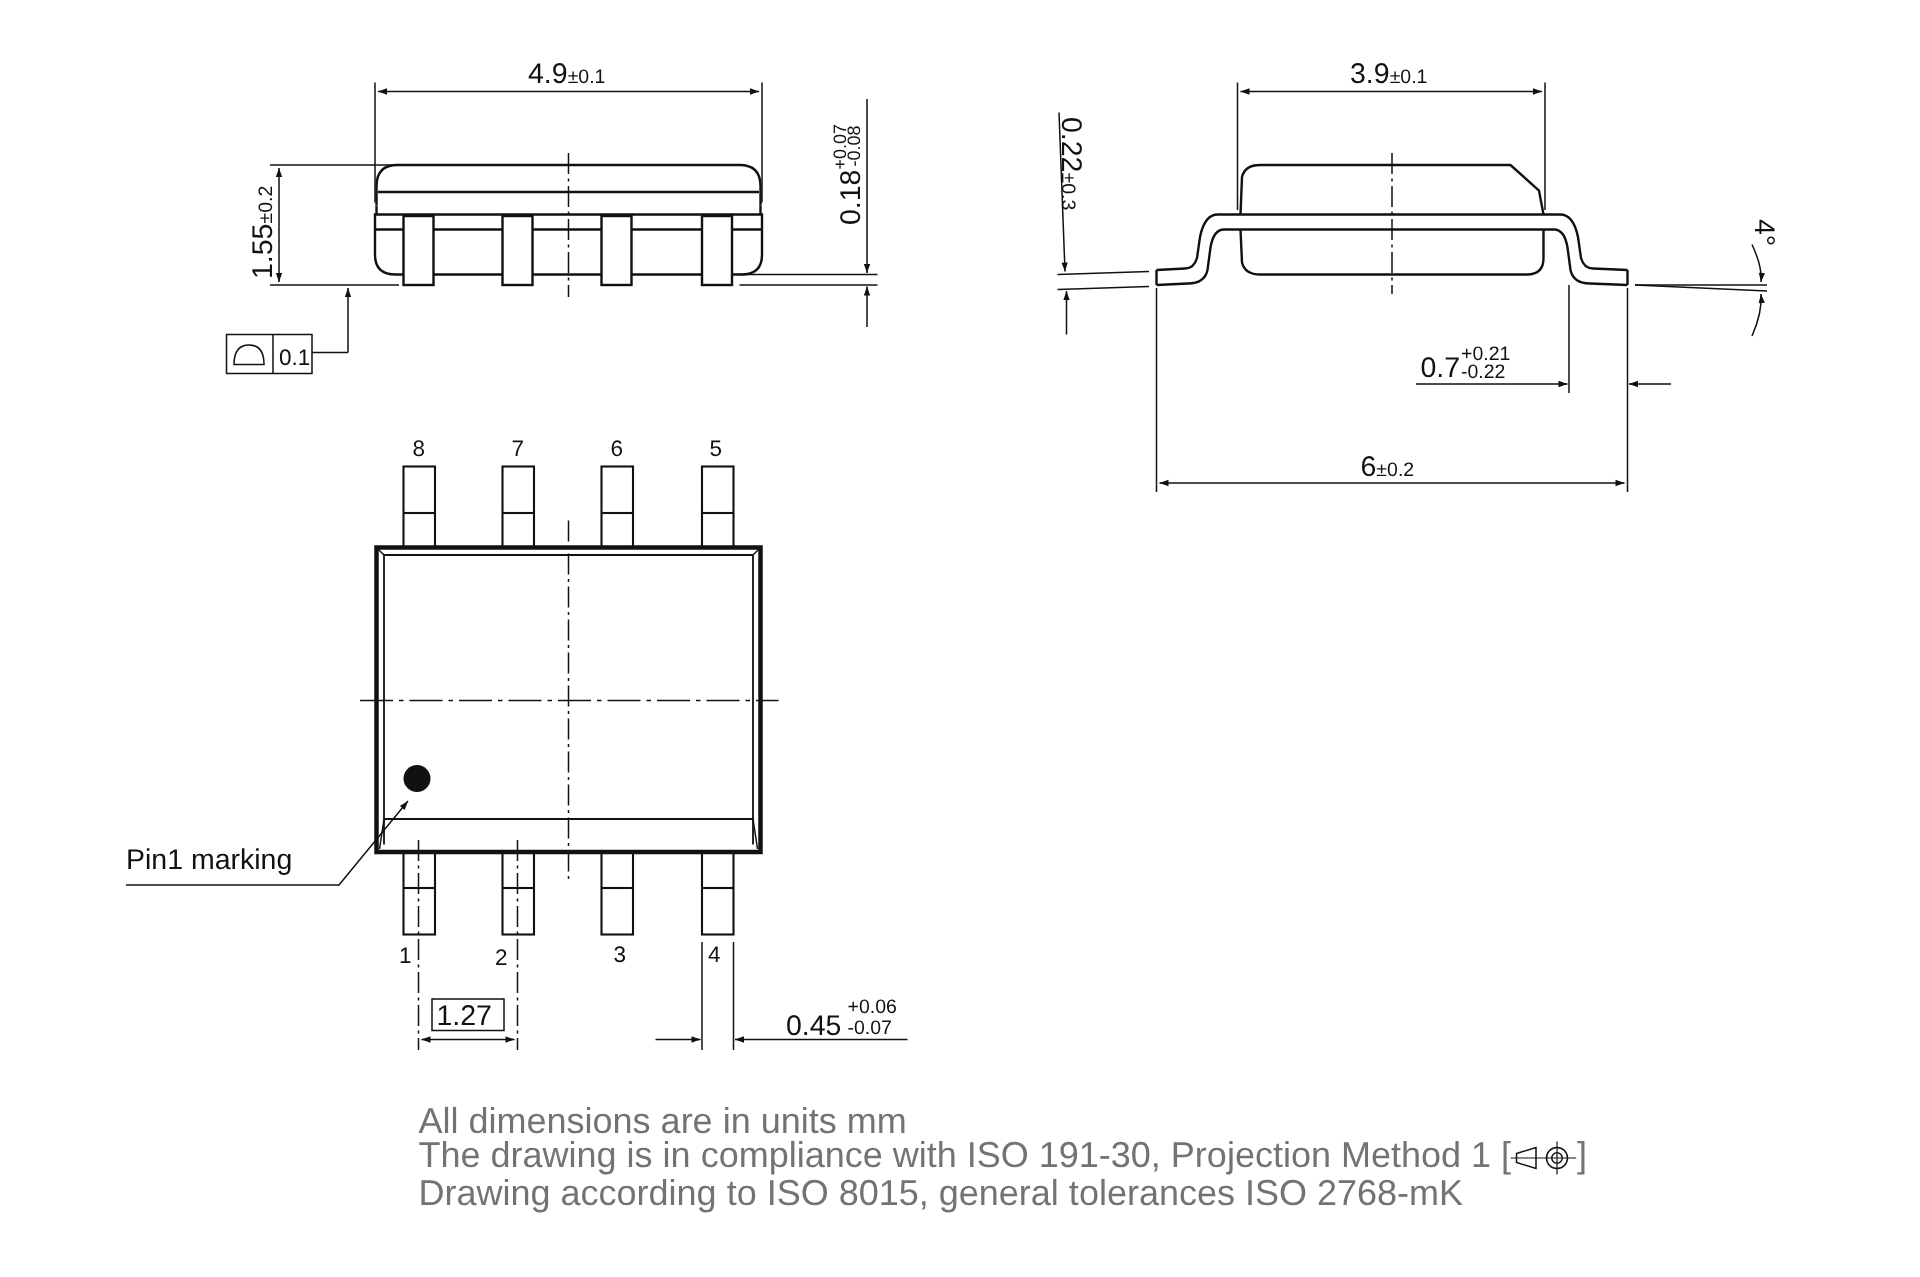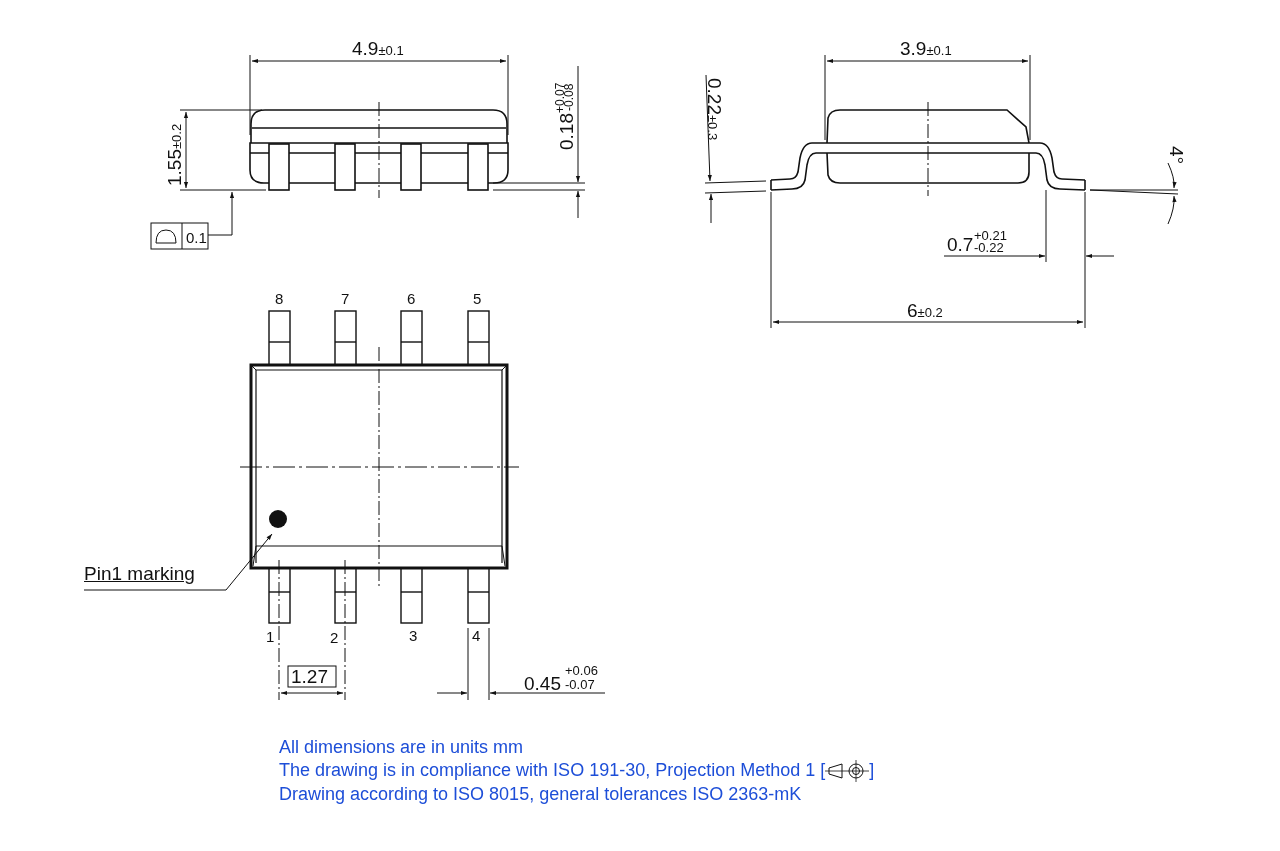--- a/index.html
+++ b/index.html
@@ -1,25 +1,25 @@
 <!DOCTYPE html>
 <html><head>
 <meta charset="utf-8">
 <style>
   html, body { margin:0; padding:0; background:#ffffff; }
   body { width:1280px; height:851px; position:relative; overflow:hidden;
          font-family:"Liberation Sans", sans-serif; color:#111; }
   svg { position:absolute; left:0; top:0; }
   .dim { font-family:"Liberation Sans", sans-serif; fill:#111; }
-  .notes { position:absolute; left:279px; top:736px; font-size:18px; line-height:23px;
-           font-family:"Liberation Sans", sans-serif; color:#1d4ed8; }
+  .notes { position:absolute; left:279px; top:736px; font-size:24px; line-height:23px;
+           font-family:"Liberation Sans", sans-serif; color:#737373; }
   .notes div { white-space:nowrap; }
   .proj-icon { display:inline-block; vertical-align:middle; }
   .pin1-label { position:absolute; left:84px; top:563px; font-size:19px;
-                font-family:"Liberation Sans", sans-serif; color:#111;text-decoration:underline; }
+                font-family:"Liberation Sans", sans-serif; color:#111; }
 </style>
 </head>
 <body>
 
 <svg width="1280" height="851" viewBox="0 0 1280 851">
   <defs>
     <marker id="arr" viewBox="0 0 10 10" refX="10" refY="5" markerWidth="14" markerHeight="6" orient="auto-start-reverse" markerUnits="userSpaceOnUse">
       <path d="M0,1.5 L10,5 L0,8.5 z" fill="#111"></path>
     </marker>
   </defs>
@@ -205,14 +205,14 @@
   <div>All dimensions are in units mm</div>
   <div>
     <span>The drawing is in compliance with ISO 191-30, Projection Method 1 [</span><svg class="proj-icon" width="44" height="24" viewBox="0 0 44 24" style="position:relative;">
       <path d="M4,9 L17,5 L17,19 L4,15 Z" fill="none" stroke="#111" stroke-width="1"></path>
       <line x1="0" y1="12" x2="44" y2="12" stroke="#111" stroke-width="0.8"></line>
       <circle cx="31" cy="12" r="7" fill="none" stroke="#111" stroke-width="1"></circle>
       <circle cx="31" cy="12" r="3.5" fill="none" stroke="#111" stroke-width="1"></circle>
       <line x1="31" y1="1" x2="31" y2="23" stroke="#111" stroke-width="0.8"></line>
     </svg><span>]</span>
   </div>
-  <div>Drawing according to ISO 8015, general tolerances ISO 2363-mK</div>
+  <div>Drawing according to ISO 8015, general tolerances ISO 2768-mK</div>
 </div>
 
 </body></html>

